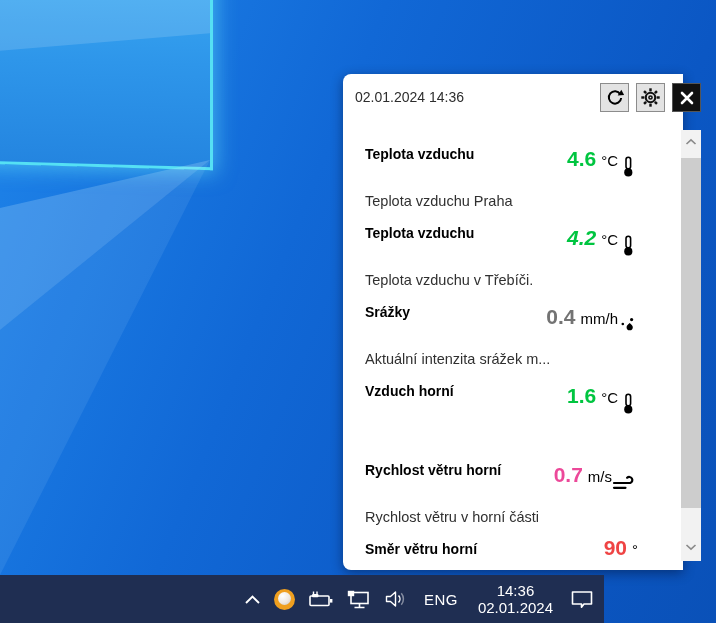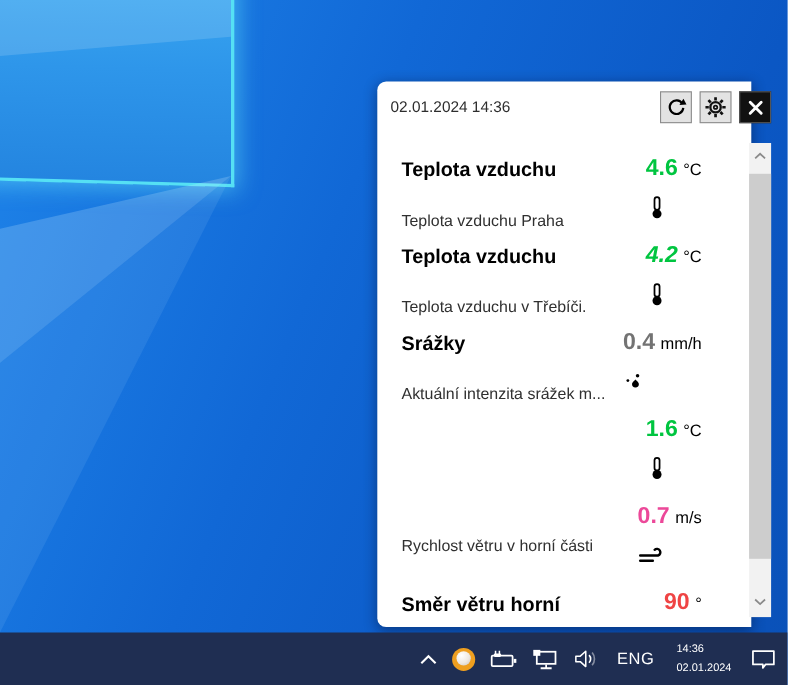--- a/index.html
+++ b/index.html
@@ -31,38 +31,38 @@
   .panel-header{position:absolute;left:0;top:0;right:0;height:60px;}
   .hdr-datetime{position:absolute;left:12px;top:15px;font-size:14px;color:#2d2d2d;}
   .hdr-buttons{position:absolute;top:9px;left:257px;display:flex;gap:7px;}
   .btn{width:29px;height:29px;box-sizing:border-box;background:#e3e3e3;border:1px solid #8c8c8c;
     display:flex;align-items:center;justify-content:center;padding:0;cursor:pointer;}
   .btn.close{background:#111;border-color:#555;}
   .sensor-list{position:absolute;left:0;top:60px;right:0;bottom:0;overflow:hidden;
     padding:10px 45px 0 22px;}
   .row{height:79px;display:flex;align-items:flex-start;}
   .row .left{flex:1;min-width:0;}
-  .row .right{display:flex;flex-direction:column;align-items:flex-start;}
-  .s-title{font-size:18px;font-weight:bold;color:#000;line-height:20px;}
+  .row .right{display:flex;align-items:center;}
+  .s-title{font-size:14px;font-weight:bold;color:#000;line-height:20px;}
   .s-sub{font-size:14.5px;color:#303030;line-height:20px;margin-top:27px;white-space:nowrap;}
   .v-line{display:flex;align-items:baseline;gap:5px;line-height:22px;margin-top:-2px;}
   .s-value{font-size:21px;font-weight:bold;}
   .s-unit{font-size:15px;color:#000;}
   .s-icon{margin-top:12px;height:22px;display:flex;align-items:center;}
   
   .sbar{position:absolute;left:338px;top:56px;width:20px;height:431px;background:#f2f2f2;}
   .sbtn{position:absolute;left:0;width:20px;height:20px;display:flex;align-items:center;justify-content:center;cursor:pointer;}
   .sbtn.up{top:2px;} .sbtn.down{bottom:4px;}
   .sthumb{position:absolute;left:0;top:28px;width:20px;height:350px;background:#cdcdcd;cursor:pointer;}
   
-  .taskbar{position:absolute;left:0;bottom:0;width:716px;height:48px;background:#1f2e52;}
+  .taskbar{position:absolute;left:0;bottom:0;width:604px;height:48px;background:#1f2e52;}
   .tray{position:absolute;right:10px;top:0;height:48px;display:flex;align-items:center;gap:13px;color:#fff;}
   .tray-item{display:flex;align-items:center;justify-content:center;cursor:pointer;}
   .lang{font-size:15px;letter-spacing:.5px;padding:0 3px;}
-  .clock{font-size:10px;line-height:17px;text-align:left;padding:0 4px;}
+  .clock{font-size:15px;line-height:17px;text-align:center;padding:0 4px;}
   .orange-circle{width:21px;height:21px;border-radius:50%;background:#ef9f1f;position:relative;}
   .orange-circle .ball{position:absolute;left:4px;top:3px;width:13px;height:13px;border-radius:50%;
     background:radial-gradient(circle at 35% 30%,#ffffff 0%,#efe9e2 55%,#c9c2ba 100%);}
   svg{display:block;}
 </style>
 </head>
 <body>
 
 <div class="wallpaper">
   <div class="pane">
@@ -169,37 +169,39 @@
             <path d="M12.2 8.6 C13.8 10.2 15.6 11.5 15.6 13.2 a3.4 3.4 0 1 1 -6.8 0 C8.8 11.5 10.6 10.2 12.2 8.6 Z" fill="#000" transform="scale(0.92) translate(0.5,0)"></path>
             <circle cx="13.6" cy="4.6" r="1.6" fill="#000"></circle>
             <circle cx="4.8" cy="9" r="1.3" fill="#000"></circle>
           </svg>
         </div>
       </div>
     </div>
 
     <div class="row">
       <div class="left">
+        <div class="s-title">Vzduch horní</div>
       </div>
       <div class="right">
         <div class="v-line">
           <span class="s-value" style="color: rgb(0, 197, 64);">1.6</span>
           <span class="s-unit">°C</span>
         </div>
         <div class="s-icon">
           <svg width="20" height="22" viewBox="0 0 20 22">
             <rect x="8" y="1.2" width="4.6" height="11.5" rx="2.3" fill="none" stroke="#000" stroke-width="1.6"></rect>
             <circle cx="10.3" cy="16.4" r="4.1" fill="#000"></circle>
           </svg>
         </div>
       </div>
     </div>
 
     <div class="row">
       <div class="left">
+        <div class="s-title">Rychlost větru horní</div>
         <div class="s-sub">Rychlost větru v horní části</div>
       </div>
       <div class="right">
         <div class="v-line">
           <span class="s-value" style="color: #ec4899;">0.7</span>
           <span class="s-unit">m/s</span>
         </div>
         <div class="s-icon">
           <svg width="26" height="18" viewBox="0 0 26 18">
             <path d="M2 9 h16.2 a3.1 3.1 0 1 0 -3.1 -5.2" fill="none" stroke="#000" stroke-width="2.2" stroke-linecap="round"></path>

